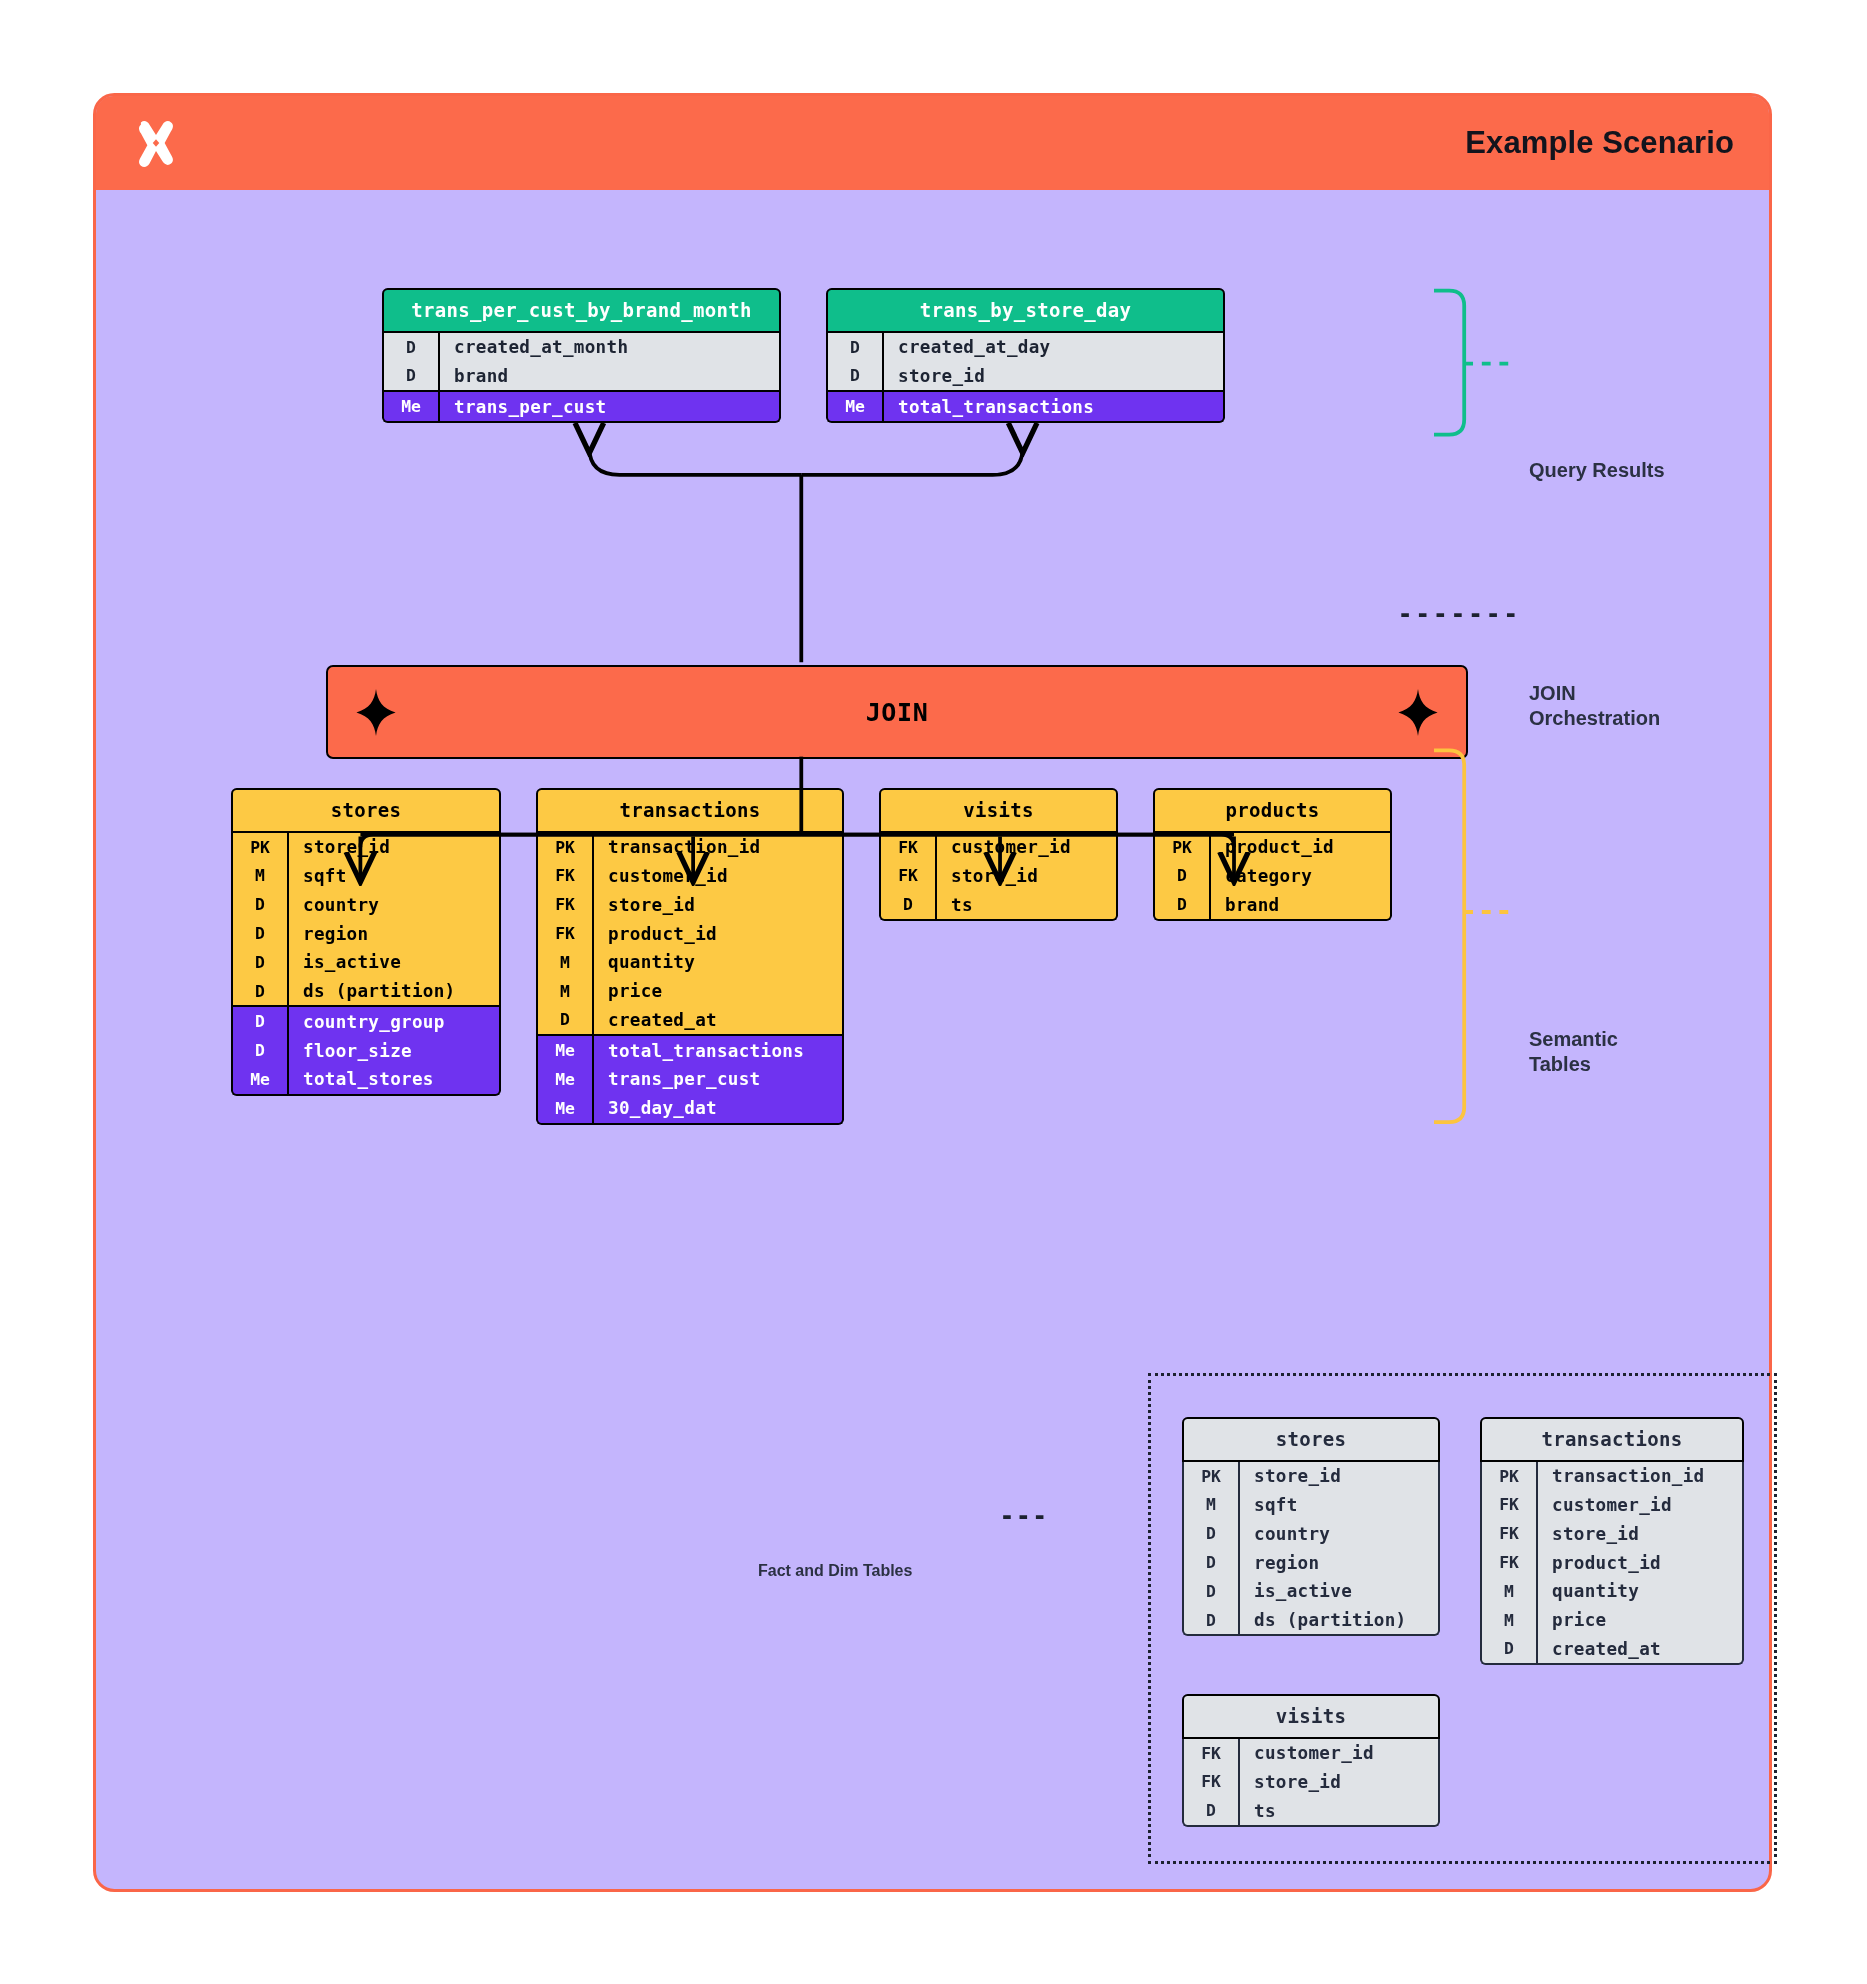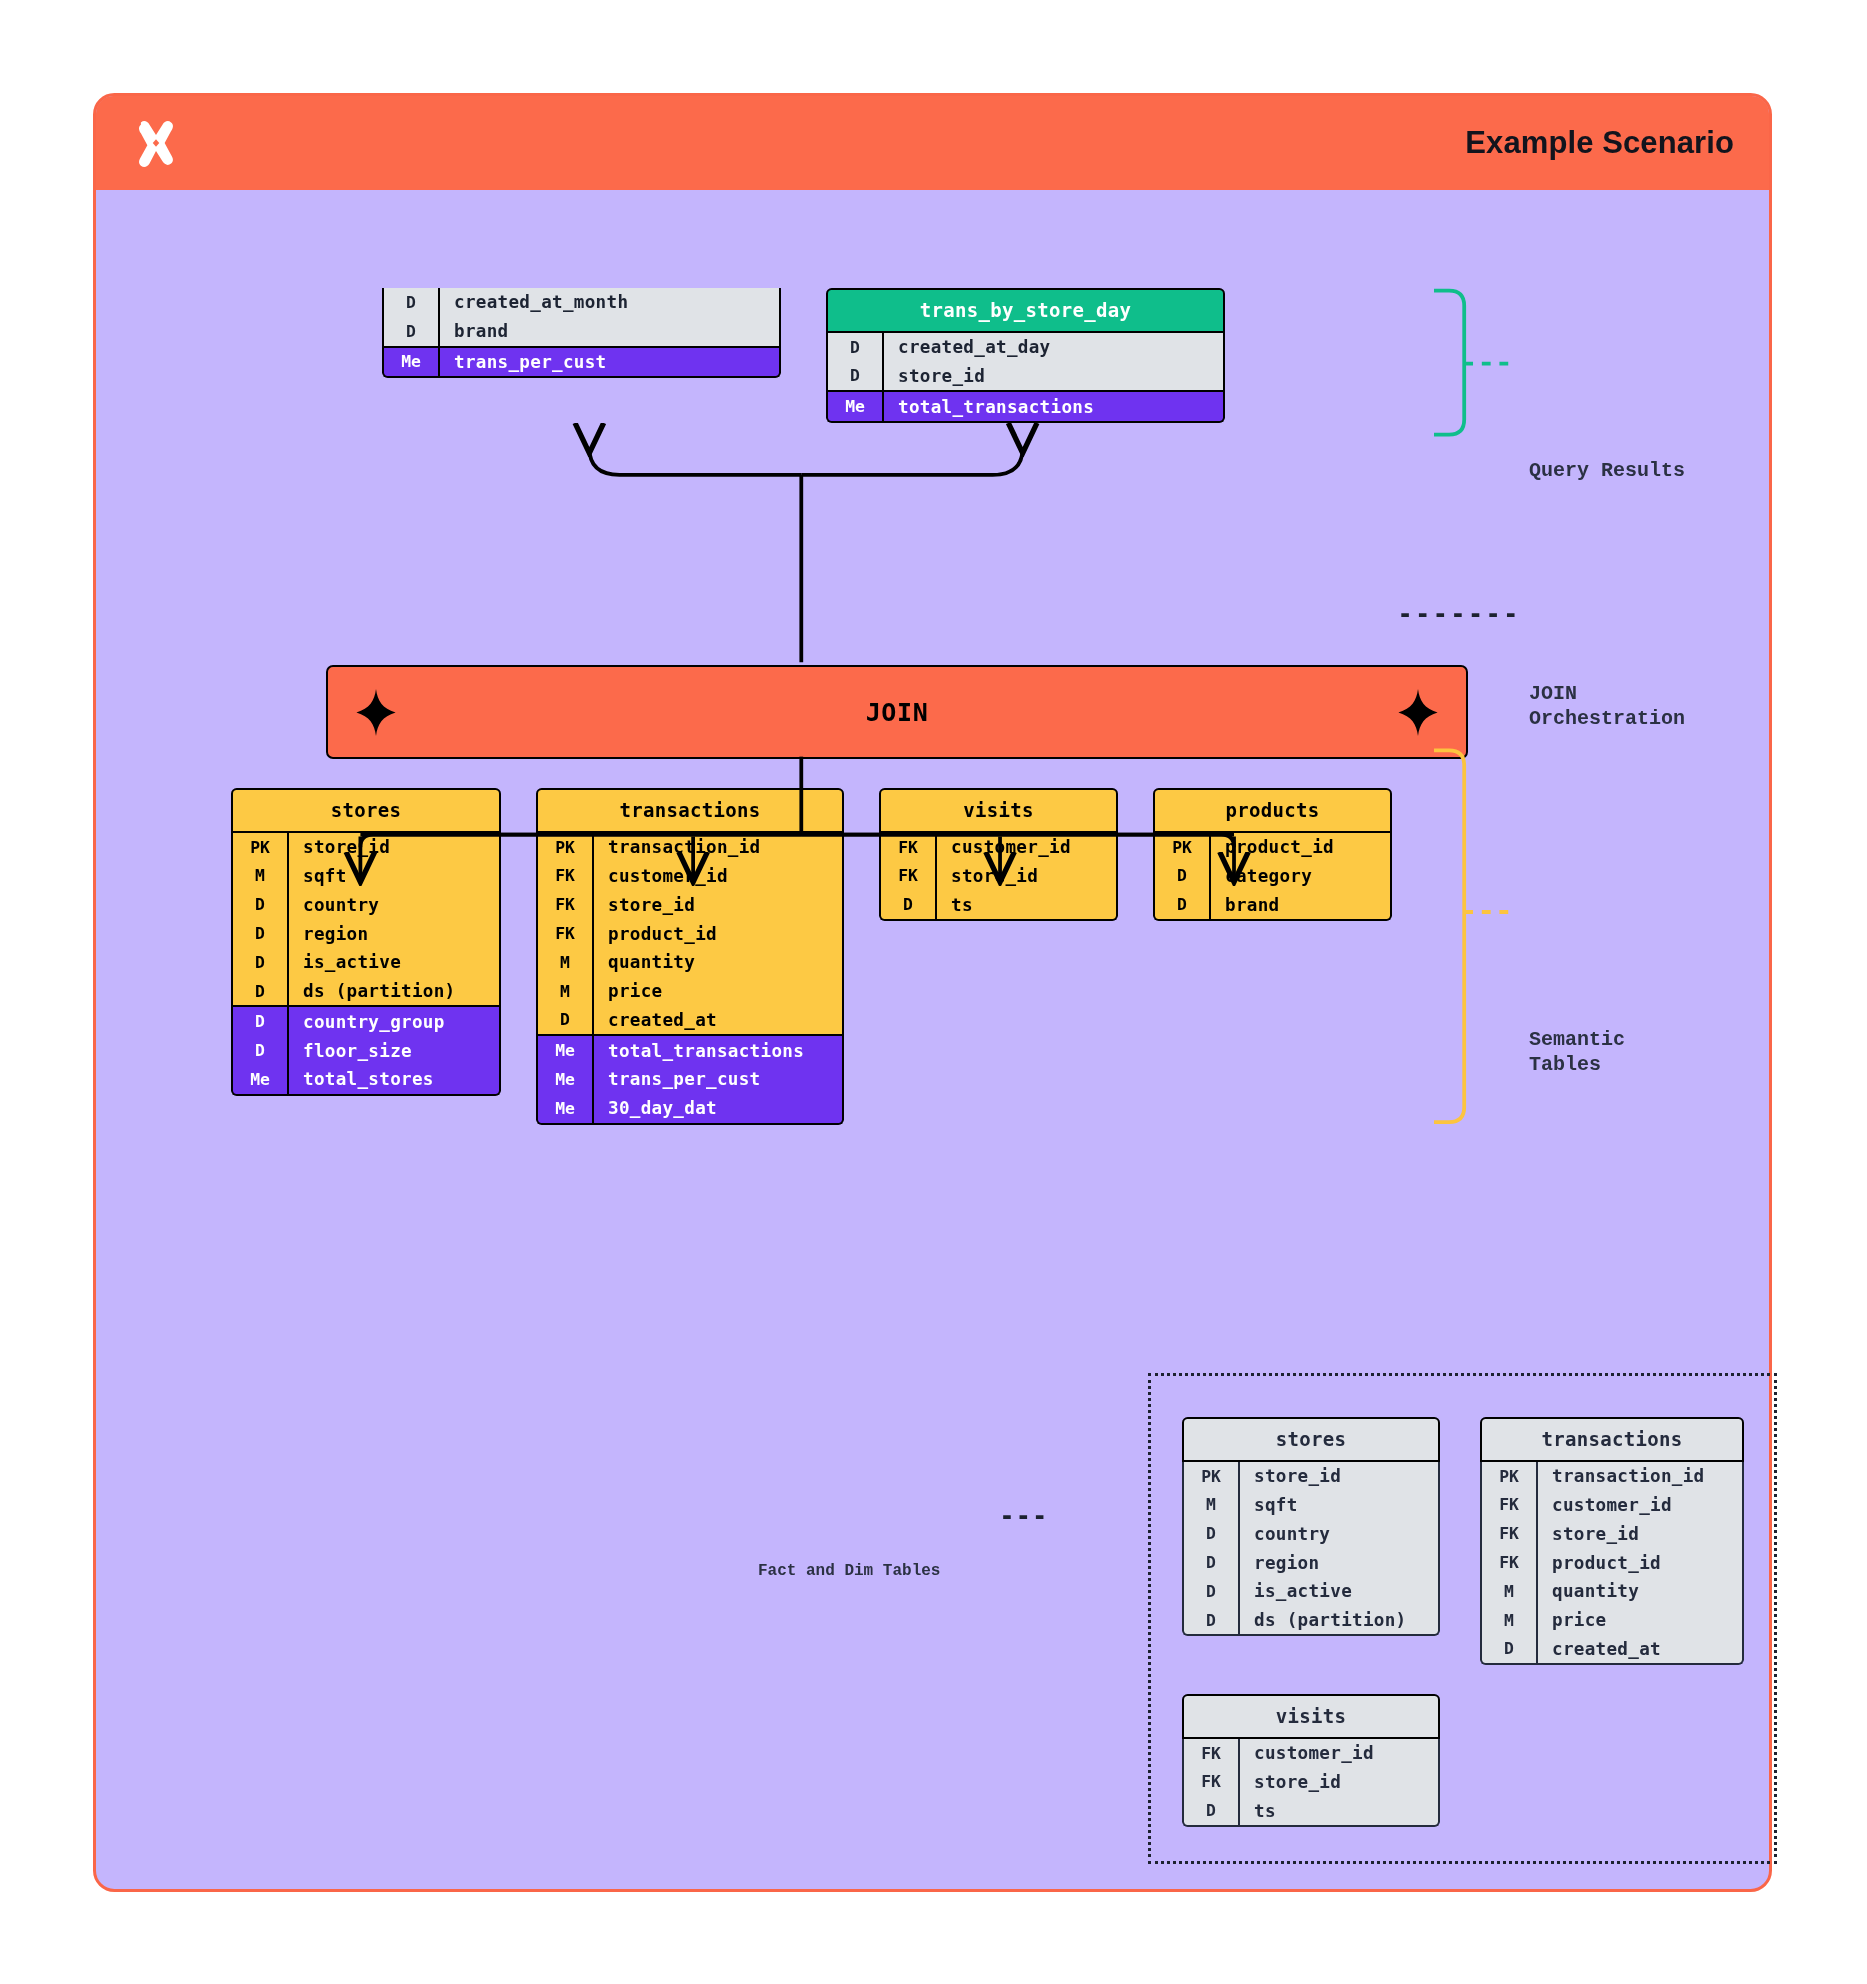--- a/index.html
+++ b/index.html
@@ -64,21 +64,21 @@
     padding:0 28px;box-sizing:border-box;
   }
   .join-label{
     position:absolute;left:0;right:0;text-align:center;
     font-size:25px;font-weight:700;color:#000;letter-spacing:0.6px;
   }
   .spark{width:40px;height:47px;display:block;position:relative;z-index:2;}
 
   
   .anno{
-    position:absolute;font-family:Liberation Mono, monospace;
+    position:absolute;font-family:Liberation Sans, sans-serif;
     font-weight:700;font-size:20px;color:#2b3143;line-height:1.25;
   }
 
   
   .legend{position:absolute;left:226px;top:1590px;}
   .leg-row{display:flex;align-items:center;margin-bottom:12.6px;}
   .swatch{width:19px;height:19px;margin-right:16.4px;border-radius:1.3px;}
   .leg-label{font-size:18px;font-weight:700;color:#242b3d;letter-spacing:0.2px;}
 
   
@@ -96,20 +96,21 @@
 
   <div class="card-header">
     <svg class="logo" viewBox="0 0 100 100">
       <path d="M22 12c6-5 12-2 16 4l12 19 12-19c4-6 10-9 16-4 5 4 4 10 0 16L66 50l12 22c4 6 5 12 0 16-6 5-12 2-16-4L50 65 38 88c-4 6-10 9-16 4-5-4-4-10 0-16l12-22-12-22c-4-6-5-12 0-16z" fill="#ffffff"></path>
       <path d="M50 43l6 7-6 7-6-7z" fill="#FC6A4B"></path>
     </svg>
     <div class="header-title">Example Scenario</div>
   </div>
 
   <div class="tbl" style="left:286px;top:192px;width:399px;">
+    <div class="t-head q-head">trans_per_cust_by_brand_month</div>
     <div class="t-sec q-body">
       <div class="t-row">
         <span class="t-key">D</span>
         <span class="t-col">created_at_month</span>
       </div>
       <div class="t-row">
         <span class="t-key">D</span>
         <span class="t-col">brand</span>
       </div>
     </div>

